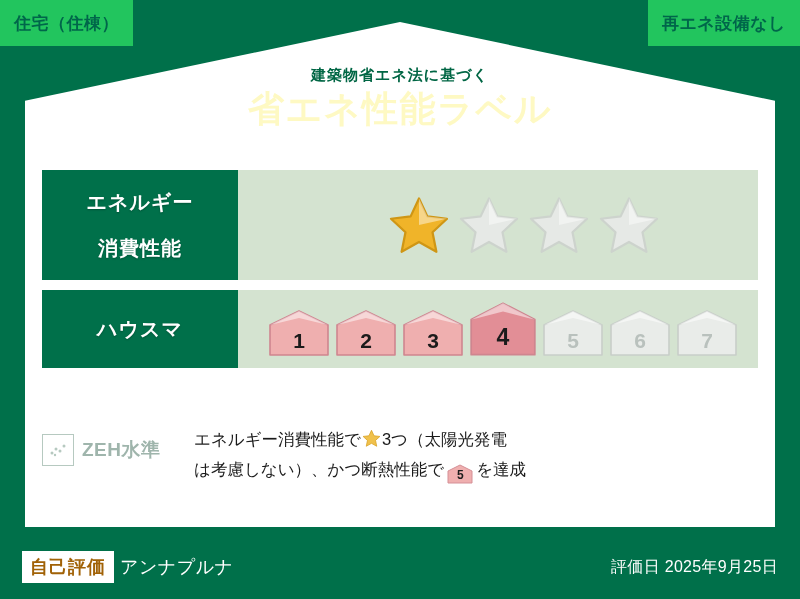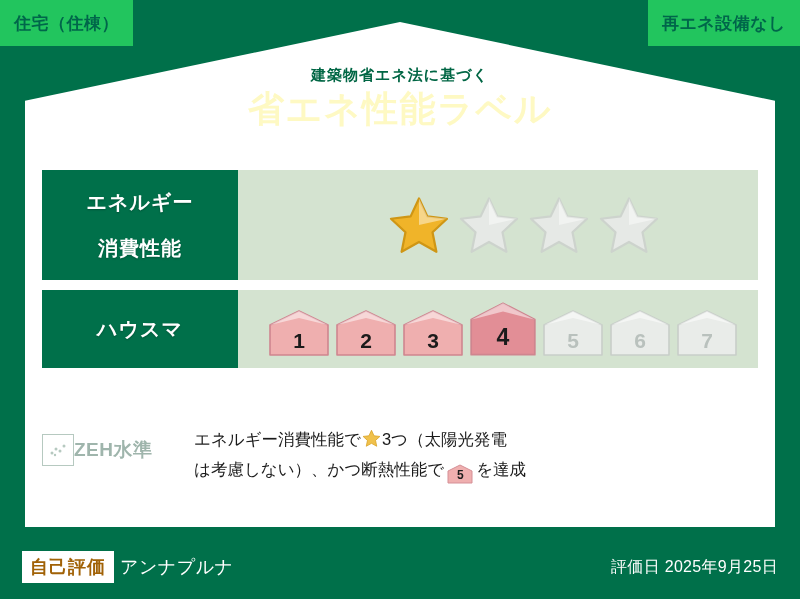--- a/index.html
+++ b/index.html
@@ -65,21 +65,21 @@
   .grade svg{position:absolute;left:0;top:0;width:100%;height:100%;}
   .grade span{
     position:relative;z-index:2;font-size:21px;font-weight:700;color:#1b1b1b;
     padding-bottom:6px;line-height:1;
   }
   .grade.off span{color:#b9c1bd;font-weight:700;}
   .grade.active span{font-size:23px;padding-bottom:8px;}
 
   
   .zeh-block{position:absolute;left:42px;top:420px;width:716px;display:flex;align-items:flex-start;}
-  .zeh-badge{width:152px;display:flex;align-items:center;padding-top:14px;}
+  .zeh-badge{width:152px;display:flex;align-items:center;gap:8px;padding-top:14px;}
   .zeh-icon{width:30px;height:30px;border:1.6px solid #b6c9c0;display:block;}
   .zeh-text{font-size:19px;font-weight:700;color:#9fb5ac;letter-spacing:.5px;}
   .desc{
     flex:1;font-size:16.5px;line-height:1.62;color:#1a1a1a;padding-top:6px;
   }
   .desc .inline-star{display:inline-block;vertical-align:-3px;margin:0 1px;}
   .mini-house{
     display:inline-block;vertical-align:-4px;width:26px;height:20px;position:relative;margin:0 3px;
   }
   .mini-house svg{position:absolute;left:0;top:0;width:100%;height:100%;}

